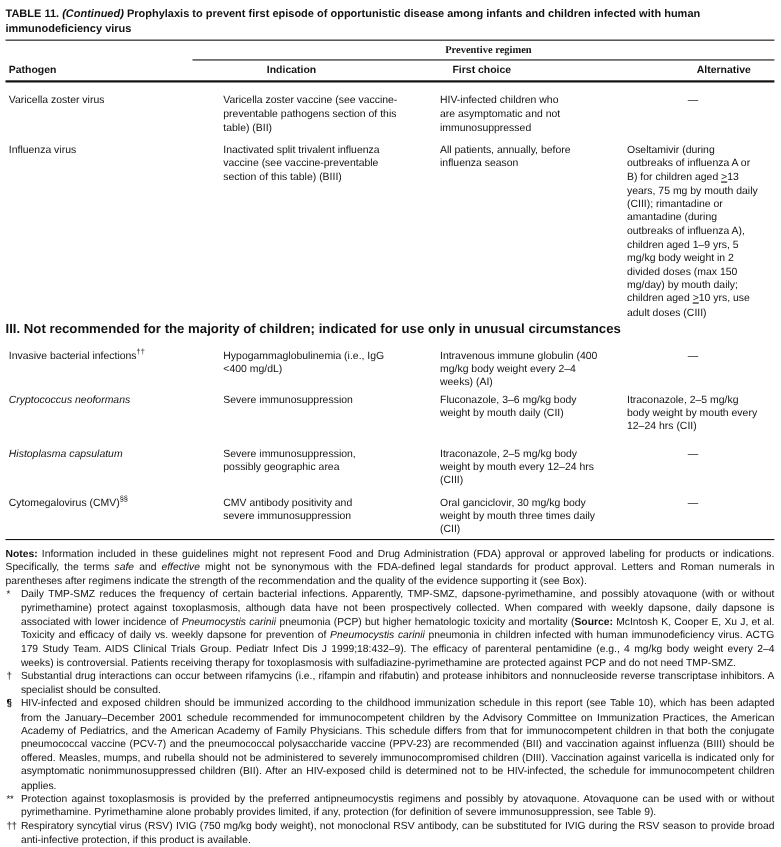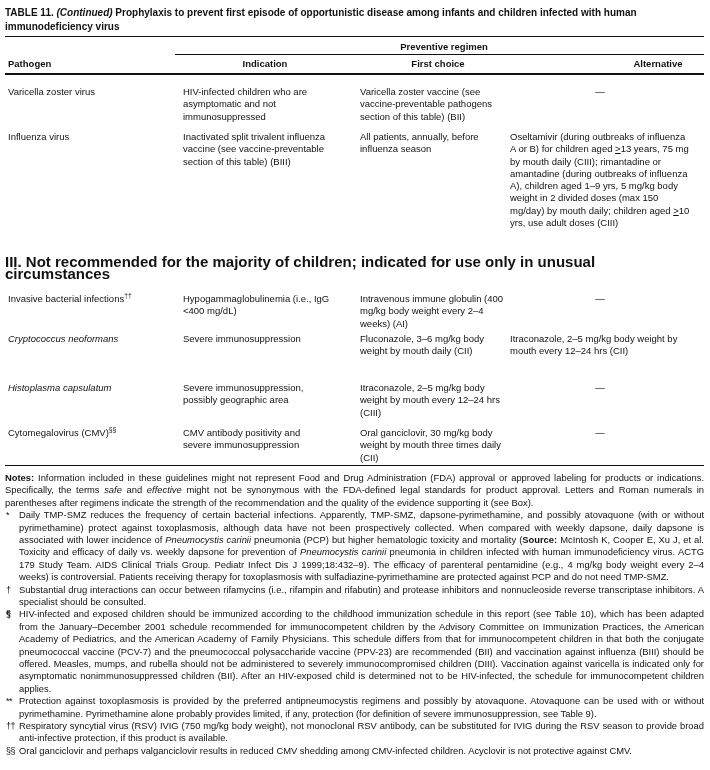--- a/index.html
+++ b/index.html
@@ -6,44 +6,44 @@
   .page{
     position:relative;width:710px;height:770px;box-sizing:border-box;
     padding:5px 6px 0 5px;overflow:hidden;background:#fff;color:#121212;
     font-family:"Liberation Sans","DejaVu Sans",sans-serif;
   }
   
   .title{font-weight:bold;font-size:10px;line-height:13.5px;margin-top:1px;}
   .title-rule{border-top:1.5px solid #121212;margin-top:3px;}
   
   .spanner-row{position:relative;height:18px;}
-  .spanner{position:absolute;left:439px;transform:translateX(-50%);top:4px;font-weight:bold;font-size:9.5px;white-space:nowrap;}
+  .spanner{position:absolute;left:439px;transform:translateX(-50%);top:4px;font-weight:bold;font-size:9.5px;white-space:nowrap;font-family:Liberation Serif, serif;}
   .spanner-rule{position:absolute;left:170px;right:0;bottom:0;border-bottom:1px solid #121212;}
   .colhead-row{position:relative;height:18px;font-weight:bold;font-size:9.5px;}
   .ch{position:absolute;top:3px;white-space:nowrap;}
   .ch-pathogen{left:3px;}
   .ch-indication{left:260px;transform:translateX(-50%);}
   .ch-first{left:433px;transform:translateX(-50%);text-align:center;}
   .ch-alt{left:653px;transform:translateX(-50%);}
   .head-rule{border-top:2px solid #121212;}
   
-  .row{display:grid;grid-template-columns:173px 177px 153px 1fr;font-size:9.5px;line-height:12.3px;}
+  .row{display:grid;grid-template-columns:173px 177px 153px 1fr;font-size:9.5px;line-height:12.3px;gap:20px;}
   .cell{align-self:start;}
   .c-path{padding-left:3px;padding-right:10px;}
   .c-ind{padding-left:5px;padding-right:25px;}
   .c-fc{padding-left:5px;padding-right:4px;}
   .c-alt{padding-left:2px;padding-right:14px;}
   .dash{text-align:center;}
   .r1{margin-top:11px;min-height:45px;}
   .r2{min-height:123px;}
   .r3{min-height:40px;}
   .r4{min-height:49px;}
   .r5{min-height:45px;}
   .r6{min-height:36px;}
-  .section-heading{font-weight:bold;font-size:15px;line-height:12px;padding-top:2px;margin-bottom:13px;}
+  .section-heading{font-weight:bold;font-size:12px;line-height:12px;padding-top:2px;margin-bottom:13px;}
   .bottom-rule{border-top:1.5px solid #121212;margin-top:1px;}
   
   .notes{font-size:9.4px;line-height:12.4px;text-align:justify;margin-top:6px;}
   .footnote{position:relative;padding-left:14px;font-size:9.4px;line-height:12.4px;text-align:justify;}
   .footnote .marker{position:absolute;left:1px;top:0;font-size:9px;letter-spacing:-0.5px;}
   sup{font-size:6.8px;line-height:0;vertical-align:super;}
 </style>
 </head>
 <body>
 
@@ -60,22 +60,22 @@
   <div class="colhead-row">
     <span class="ch ch-pathogen">Pathogen</span>
     <span class="ch ch-indication">Indication</span>
     <span class="ch ch-first">First choice</span>
     <span class="ch ch-alt">Alternative</span>
   </div>
   <div class="head-rule"></div>
 
   <div class="row r1">
     <div class="cell c-path"><span>Varicella zoster virus</span></div>
+    <div class="cell c-fc">Varicella zoster vaccine (see vaccine-preventable pathogens section of this table) (BII)</div>
     <div class="cell c-ind">HIV-infected children who are asymptomatic and not immunosuppressed</div>
-    <div class="cell c-fc">Varicella zoster vaccine (see vaccine-preventable pathogens section of this table) (BII)</div>
     <div class="cell c-alt dash"><span>—</span></div>
   </div>
 
   <div class="row r2">
     <div class="cell c-path"><span>Influenza virus</span></div>
     <div class="cell c-fc">Inactivated split trivalent influenza vaccine (see vaccine-preventable section of this table) (BIII)</div>
     <div class="cell c-ind">All patients, annually, before influenza season</div>
     <div class="cell c-alt"><span>Oseltamivir (during outbreaks of influenza A or B) for children aged </span><span style="text-decoration: underline;">&gt;</span><span>13 years, 75 mg by mouth daily (CIII); rimantadine or amantadine (during outbreaks of influenza A), children aged 1–9 yrs, 5 mg/kg body weight in 2 divided doses (max 150 mg/day) by mouth daily; children aged </span><span style="text-decoration: underline;">&gt;</span><span>10 yrs, use adult doses (CIII)</span></div>
   </div>
 

